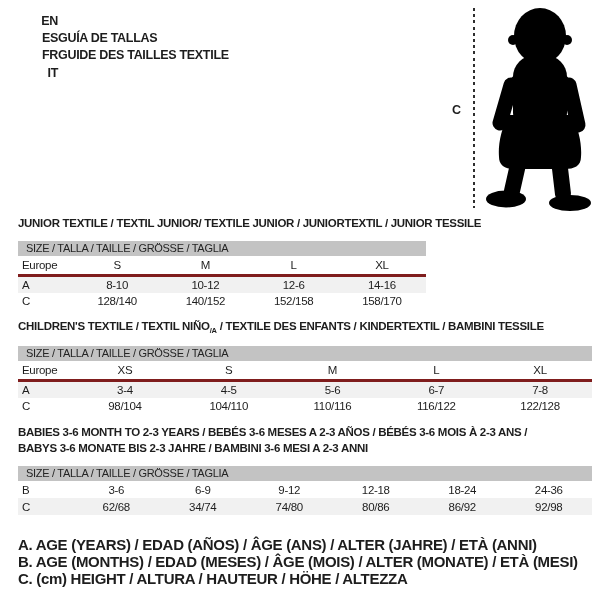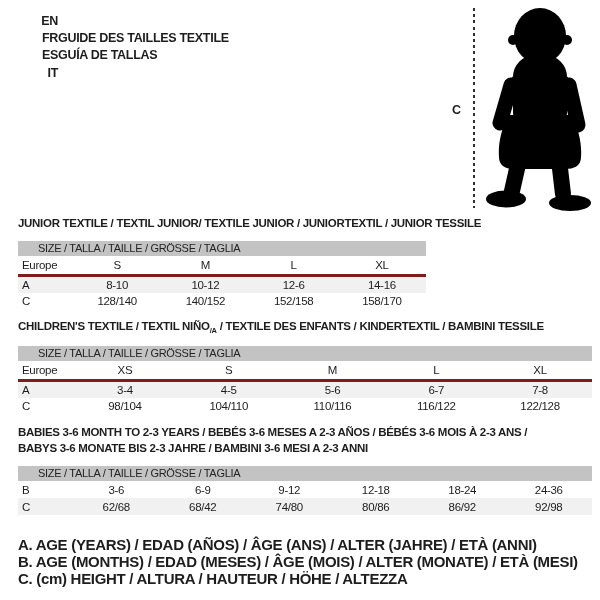--- a/index.html
+++ b/index.html
@@ -28,21 +28,21 @@
   .sec-title { left:18px; font-weight:700; font-size:11.5px; white-space:nowrap; }
   .sec-title sub { font-size:7.5px; letter-spacing:-0.2px; }
 
   
   .tbl { position:absolute; left:18px; }
   .t1 { top:241px; width:408px; }
   .t2 { top:346px; width:574px; }
   .t3 { top:466px; width:574px; }
   .bar {
     height:15px; background:#c3c3c3; font-size:11px; line-height:15px;
-    padding-left:20px; color:#242424; box-sizing:border-box;
+    padding-left:8px; color:#242424; box-sizing:border-box;
   }
   .row { display:grid; align-items:center; font-size:11.5px; }
   .t1 .row { grid-template-columns:55px repeat(4,1fr); }
   .t2 .row { grid-template-columns:55px repeat(5,1fr); }
   .t3 .row { grid-template-columns:55px repeat(6,1fr); }
   .row { height:16px; }
   .row.head { height:18px; border-bottom:3px solid #7f1d1d; }
   .row span { text-align:center; white-space:nowrap; }
   .row span:first-child { text-align:left; padding-left:4px; }
   .row.alt { background:#f1f1f1; }
@@ -51,26 +51,26 @@
   .footnote { left:18px; font-weight:700; font-size:15px; white-space:nowrap; }
 </style>
 </head>
 <body>
 
 <div class="abs lang-block">
   <div class="lang-row">
     <span class="lang-code">EN</span>
   </div>
   <div class="lang-row">
+    <span class="lang-code">ES</span>
+    <span class="lang-label">GUÍA DE TALLAS</span>
+  </div>
+  <div class="lang-row">
     <span class="lang-code">FR</span>
     <span class="lang-label">GUIDE DES TAILLES TEXTILE</span>
-  </div>
-  <div class="lang-row">
-    <span class="lang-code">ES</span>
-    <span class="lang-label">GUÍA DE TALLAS</span>
   </div>
   <div class="lang-row">
     <span class="lang-code">IT</span>
   </div>
 </div>
 
 <div class="abs dotted-line"></div>
 <div class="abs c-label">C</div>
 <div class="abs baby">
   <svg width="120" height="208" viewBox="0 0 120 208" xmlns="http://www.w3.org/2000/svg" fill="#000000">
@@ -165,21 +165,21 @@
     <span>3-6</span>
     <span>6-9</span>
     <span>9-12</span>
     <span>12-18</span>
     <span>18-24</span>
     <span>24-36</span>
   </div>
   <div class="row alt" style="height:17px;">
     <span>C</span>
     <span>62/68</span>
-    <span>68/42</span>
+    <span>34/74</span>
     <span>74/80</span>
     <span>80/86</span>
     <span>86/92</span>
     <span>92/98</span>
   </div>
 </div>
 
 <div class="abs footnote" style="top:536px;">A. AGE (YEARS) / EDAD (AÑOS) / ÂGE (ANS) / ALTER (JAHRE) / ETÀ (ANNI)</div>
 <div class="abs footnote" style="top:553px;">B. AGE (MONTHS) / EDAD (MESES) / ÂGE (MOIS) / ALTER (MONATE) / ETÀ (MESI)</div>
 <div class="abs footnote" style="top:570px;">C. (cm) HEIGHT / ALTURA / HAUTEUR / HÖHE / ALTEZZA</div>

